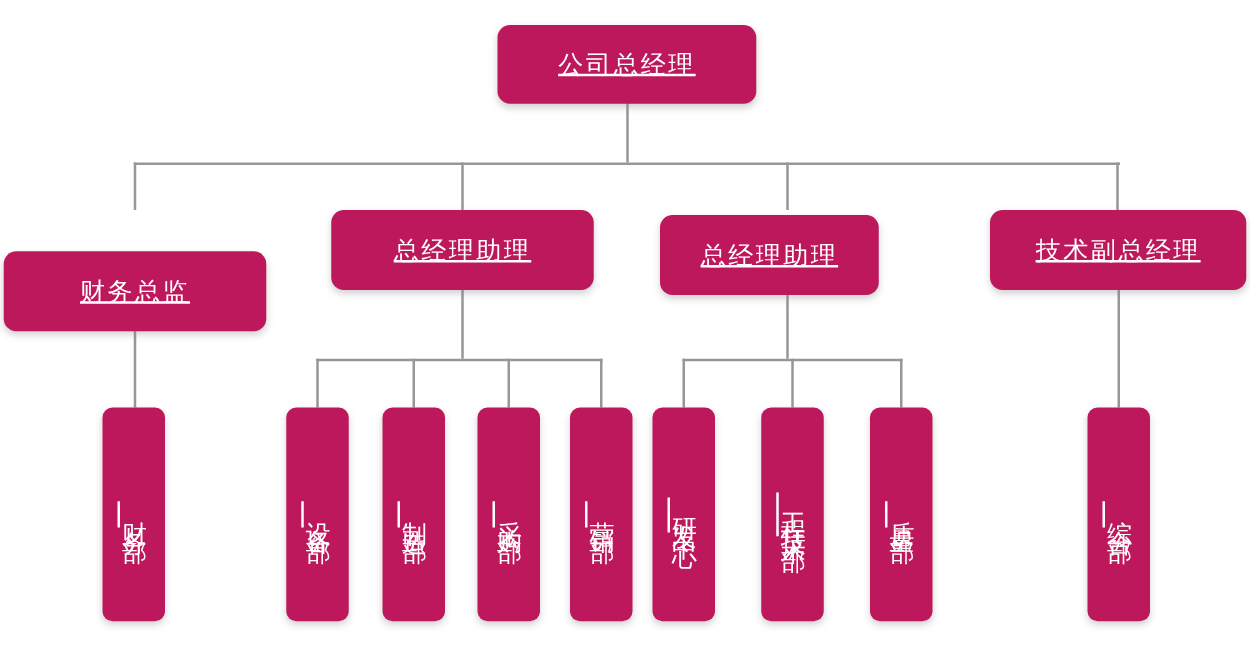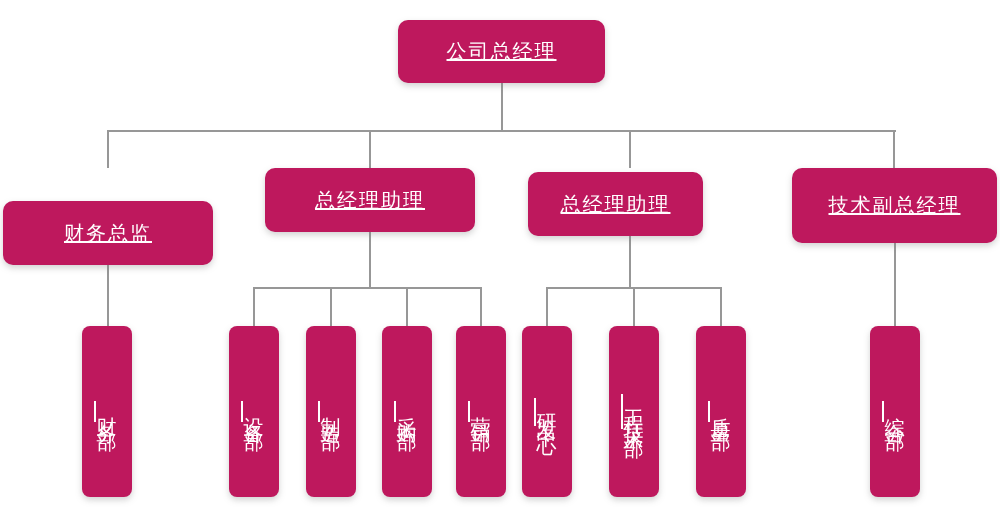--- a/index.html
+++ b/index.html
@@ -42,21 +42,21 @@
   }
   .hnode {
     border-radius: 10px;
     font-size: 20px;
     letter-spacing: 2px;
   }
   .root  { left: 398px; top: 20px;  width: 207px; height: 63px; }
   .mgr0  { left: 3px;   top: 168px; width: 210px; height: 64px; margin-top: 33px; }
   .mgr1  { left: 265px; top: 168px; width: 210px; height: 64px; }
   .mgr2  { left: 528px; top: 172px; width: 175px; height: 64px; }
-  .mgr3  { left: 792px; top: 168px; width: 205px; height: 75px; }
+  .mgr3  { left: 792px; top: 168px; width: 205px; height: 64px; }
   .dept {
     top: 326px;
     width: 50px;
     height: 171px;
     border-radius: 8px;
   }
   .dept .vtext {
     writing-mode: vertical-rl;
     text-orientation: upright;
     font-size: 20px;

